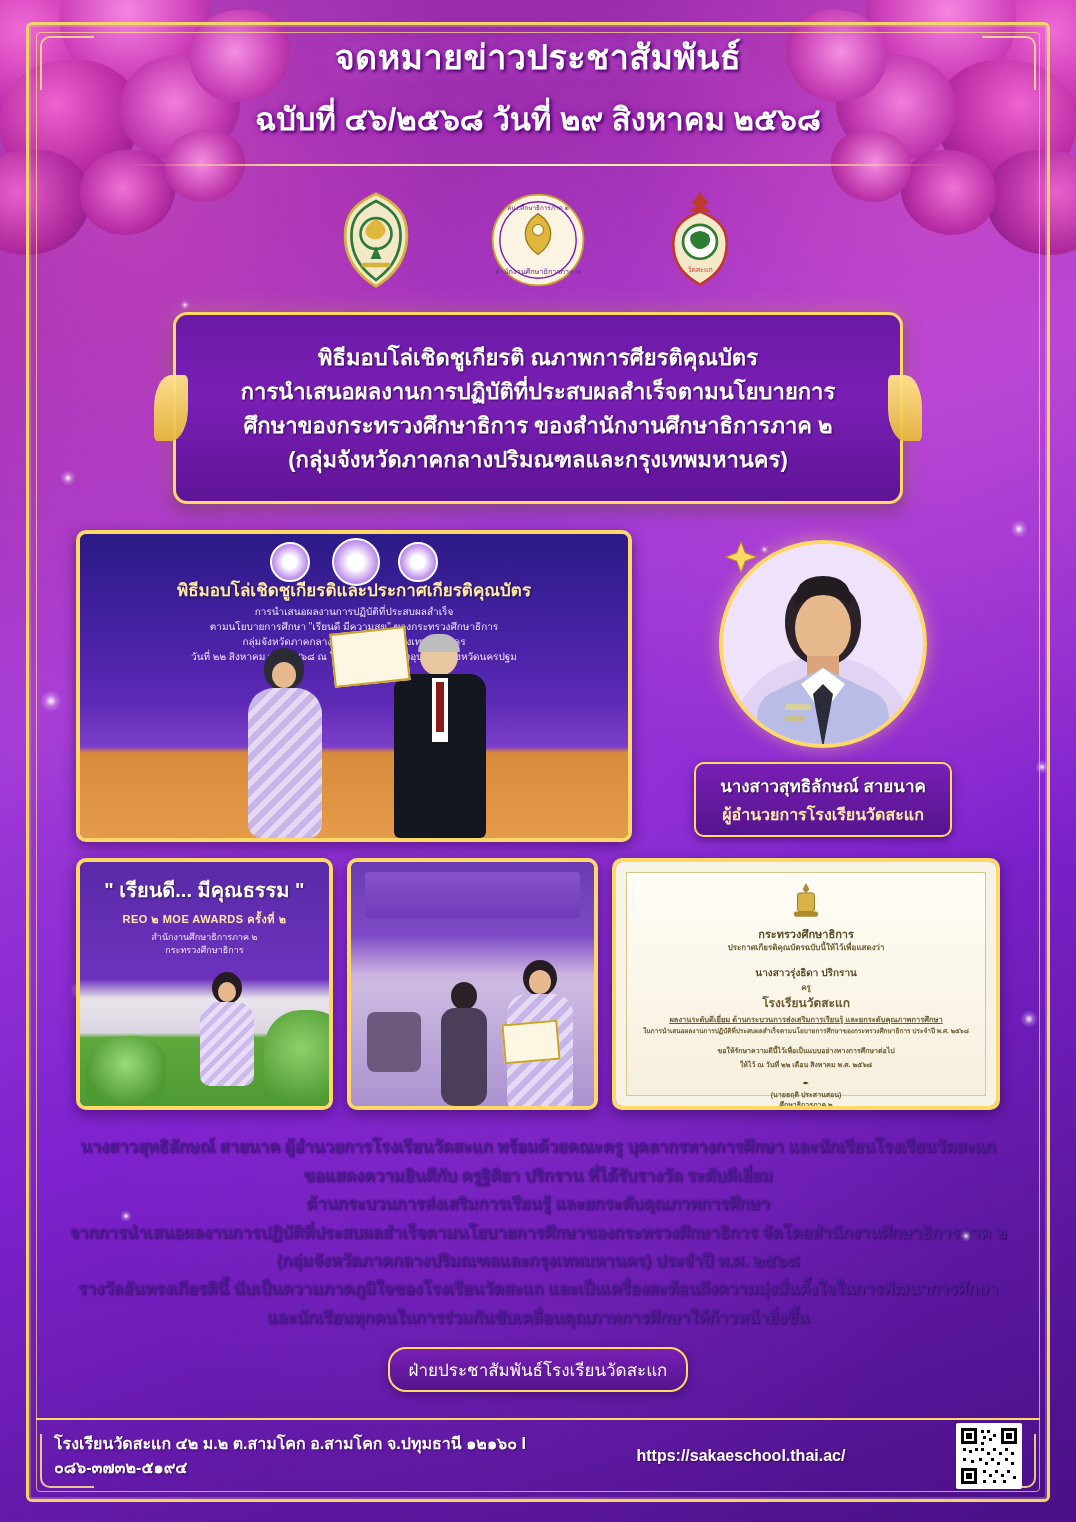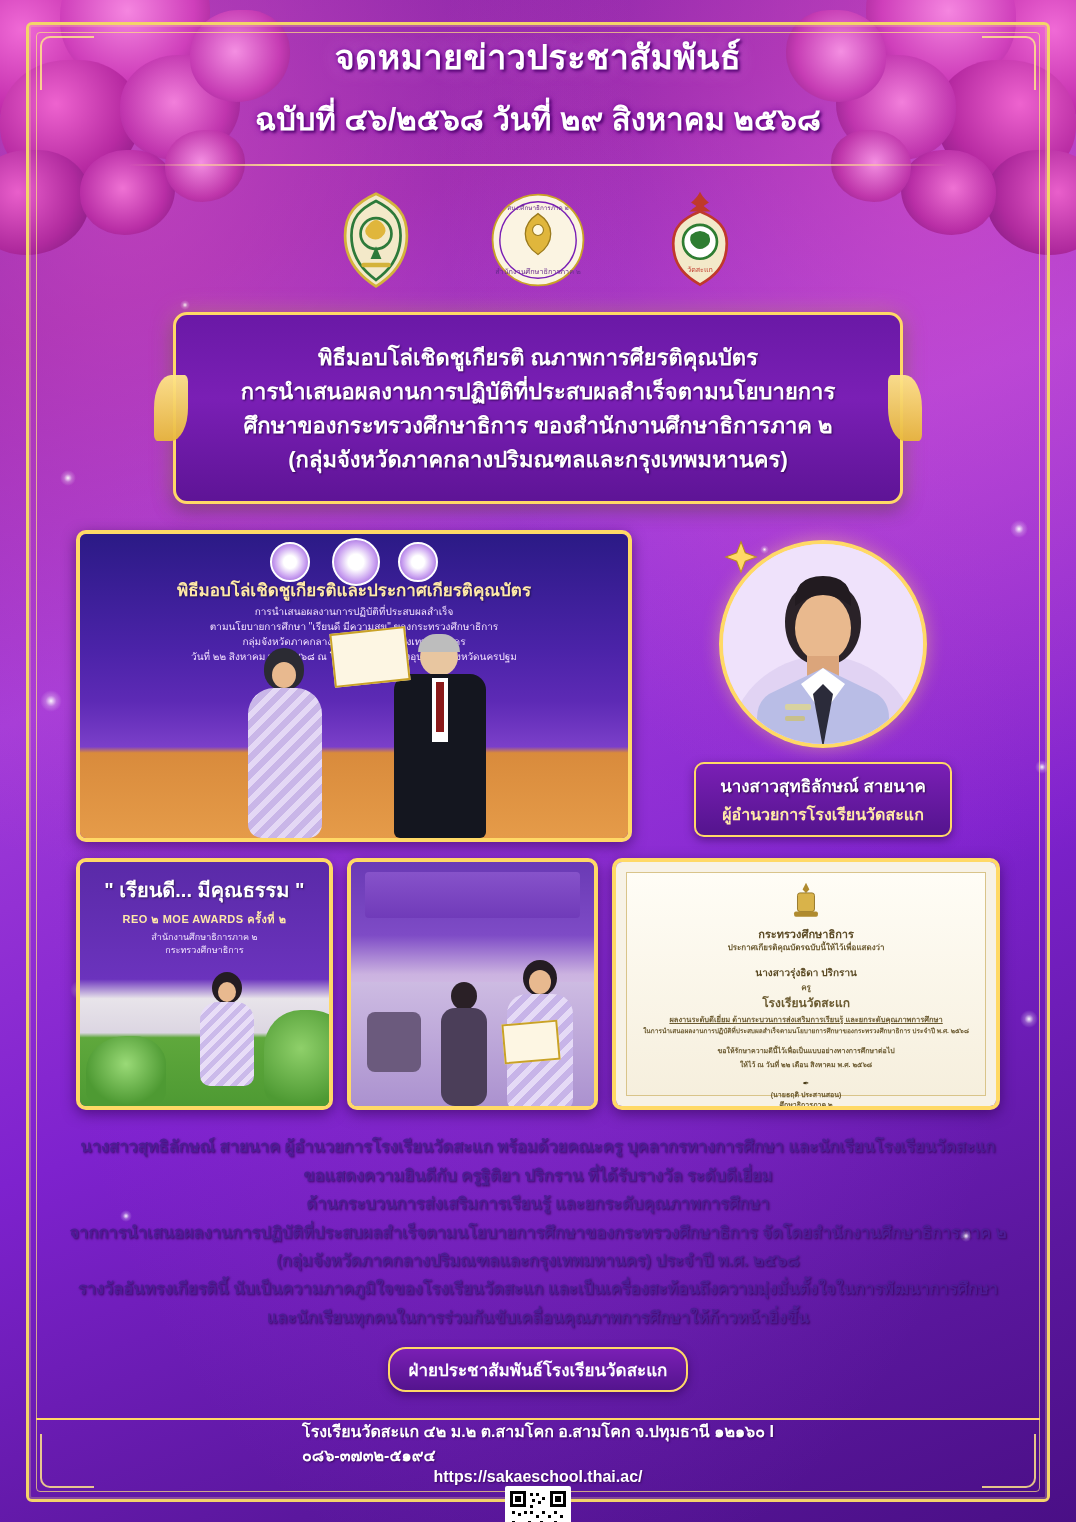--- a/index.html
+++ b/index.html
@@ -157,29 +157,28 @@
   .bodytext p {
     color:#4c1d95; font-size: 16.5px; line-height: 1.72; font-weight: bold;
     text-shadow: 1px 1px 2px rgba(50,0,80,.8);
   }
 
   
   .signoff {
     margin: 16px auto 0; width: 300px; text-align:center;
     background: linear-gradient(180deg,#7a1fb5,#54148e);
     border: 2px solid #ffd966; border-radius: 18px; padding: 7px 10px;
-    color:#ffffff; font-size: 17px; font-weight:bold;
+    color:#ffffff; font-size: 17px; font-weight:normal;
     box-shadow: 0 3px 10px rgba(40,0,70,.5);
   }
   .footbar {
     position:absolute; left: 36px; right: 36px; bottom: 30px; height: 74px;
     border-top: 2px solid #ffd966;
     display:flex; align-items:center; justify-content:space-between;
     padding: 0 18px;
-    flex-direction: column;
   }
   .addr { color:#ffffff; font-size: 16px; font-weight:bold; line-height:1.5; text-shadow:1px 1px 2px rgba(50,0,80,.8); text-align:left;}
   .weburl { color:#ffffff; font-size: 16px; font-weight:bold; text-shadow:1px 1px 2px rgba(50,0,80,.8); }
   .qr { width: 66px; height: 66px; background:#ffffff; padding:3px; border-radius:2px; }
   .qr svg { display:block; }
 </style>
 </head>
 <body>
 
 <div class="flowers left">

